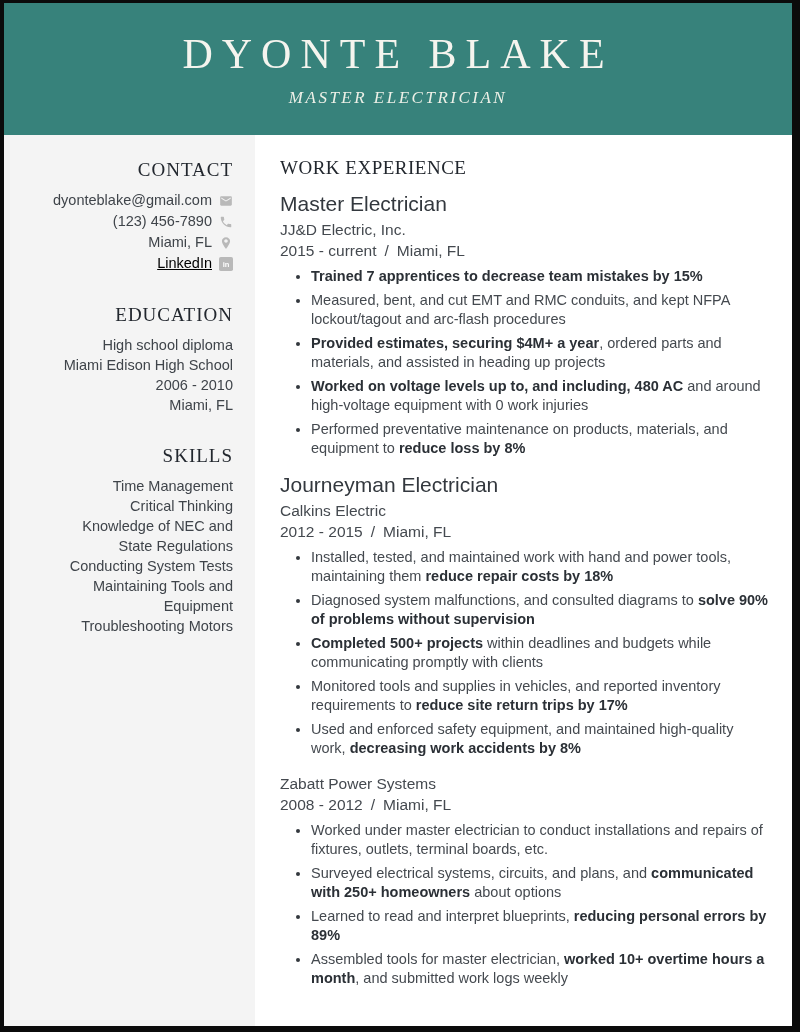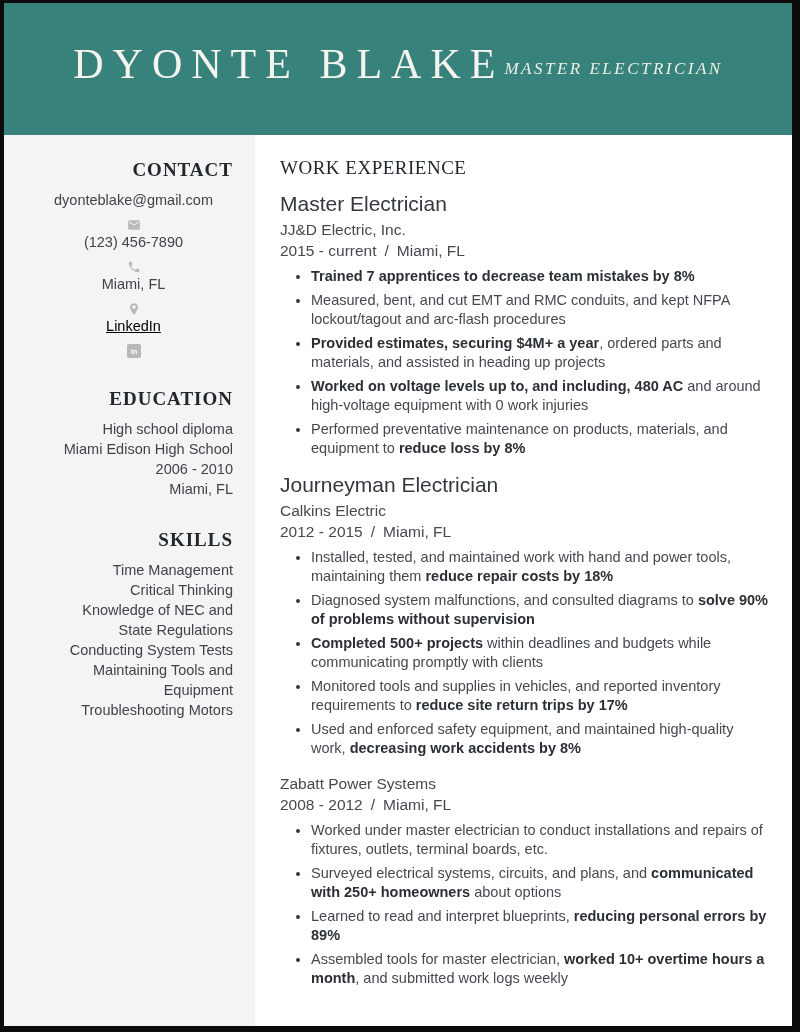--- a/index.html
+++ b/index.html
@@ -5,21 +5,21 @@
   html,body{margin:0;padding:0;background:#ffffff;}
   body{width:800px;height:1032px;font-family:"Liberation Sans",sans-serif;}
   .page{
     box-sizing:border-box;width:800px;height:1032px;
     border-style:solid;border-color:#0b0b0b;border-width:3px 8px 6px 4px;
     display:flex;flex-direction:column;background:#ffffff;overflow:hidden;
   }
   
   .header{
     flex:0 0 132px;height:132px;background:#37827b;
-    display:flex;flex-direction:row;align-items:center;justify-content:center;
+    display:flex;flex-direction:column;align-items:center;justify-content:center;
   }
   .name{
     font-family:"Liberation Serif",serif;font-weight:400;
     font-size:42px;letter-spacing:9px;color:#f5f4ee;margin:0 0 10px 0;white-space:nowrap;
   }
   .subtitle{
     font-family:"Liberation Serif",serif;font-style:italic;font-weight:400;
     font-size:17px;letter-spacing:2.5px;color:#edf0e7;margin:0;white-space:nowrap;
   }
   
@@ -27,26 +27,26 @@
   .sidebar{
     flex:0 0 251px;width:251px;box-sizing:border-box;background:#f4f4f4;
     padding:24px 22px 0 30px;text-align:right;color:#3f444a;
   }
   .main{
     flex:1;box-sizing:border-box;padding:22px 24px 0 25px;color:#44494f;
   }
   
   .side-section{margin-bottom:30px;}
   .side-heading{
-    font-family:"Liberation Serif",serif;font-weight:700;font-size:19px;
+    font-family:"Liberation Serif",serif;font-weight:400;font-size:19px;
     letter-spacing:1px;color:#22272e;margin:0 0 9px 0;
   }
   .contact-row{
     display:flex;justify-content:flex-end;align-items:center;gap:7px;
-    font-size:14.5px;line-height:21px;flex-direction:column;
+    font-size:14.5px;line-height:21px;
   }
   .cicon{width:14px;height:14px;flex:0 0 auto;display:block;}
   a.link{color:#000000;text-decoration:underline;cursor:pointer;text-align:right;}
   .side-line{font-size:14.5px;line-height:20px;}
   .wrap-narrow{max-width:178px;margin-left:auto;}
   .skill-line{max-width:180px;margin-left:auto;font-size:14.5px;line-height:20px;}
   
   .main-heading{
     font-family:"Liberation Serif",serif;font-weight:400;font-size:19px;
     letter-spacing:0.5px;color:#22272e;margin:0 0 4px 0;
@@ -129,21 +129,21 @@
     </div>
 
     <div class="main">
       <h2 class="main-heading">WORK EXPERIENCE</h2>
       <div id="jobs">
           <div class="job">
             <div class="job-title">Master Electrician</div>
             <div class="job-sub">JJ&amp;D Electric, Inc.</div>
             <div class="job-sub"><span>2015 - current</span><span class="slash">/</span><span>Miami, FL</span></div>
             <ul class="bullets">
-              <li><b>Trained 7 apprentices to decrease team mistakes by 8%</b></li>
+              <li><b>Trained 7 apprentices to decrease team mistakes by 15%</b></li>
               <li><span>Measured, bent, and cut EMT and RMC conduits, and kept NFPA lockout/tagout and arc-flash procedures</span></li>
               <li><b>Provided estimates, securing $4M+ a year</b><span>, ordered parts and materials, and assisted in heading up projects</span></li>
               <li><b>Worked on voltage levels up to, and including, 480 AC</b><span> and around high-voltage equipment with 0 work injuries</span></li>
               <li><span>Performed preventative maintenance on products, materials, and equipment to </span><b>reduce loss by 8%</b></li>
             </ul>
           </div>
           <div class="job">
             <div class="job-title">Journeyman Electrician</div>
             <div class="job-sub">Calkins Electric</div>
             <div class="job-sub"><span>2012 - 2015</span><span class="slash">/</span><span>Miami, FL</span></div>

